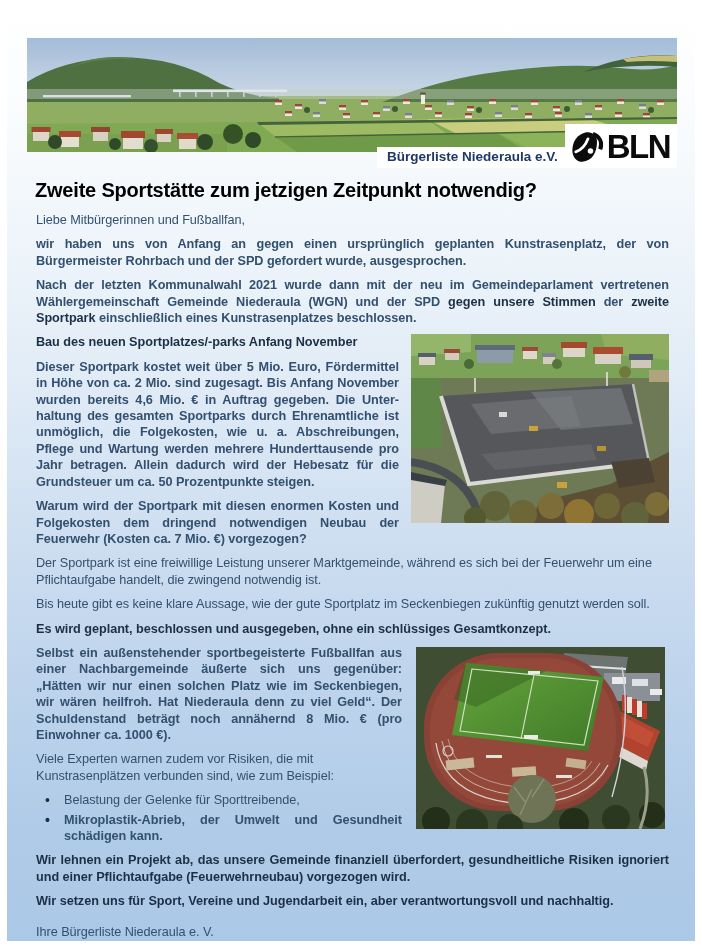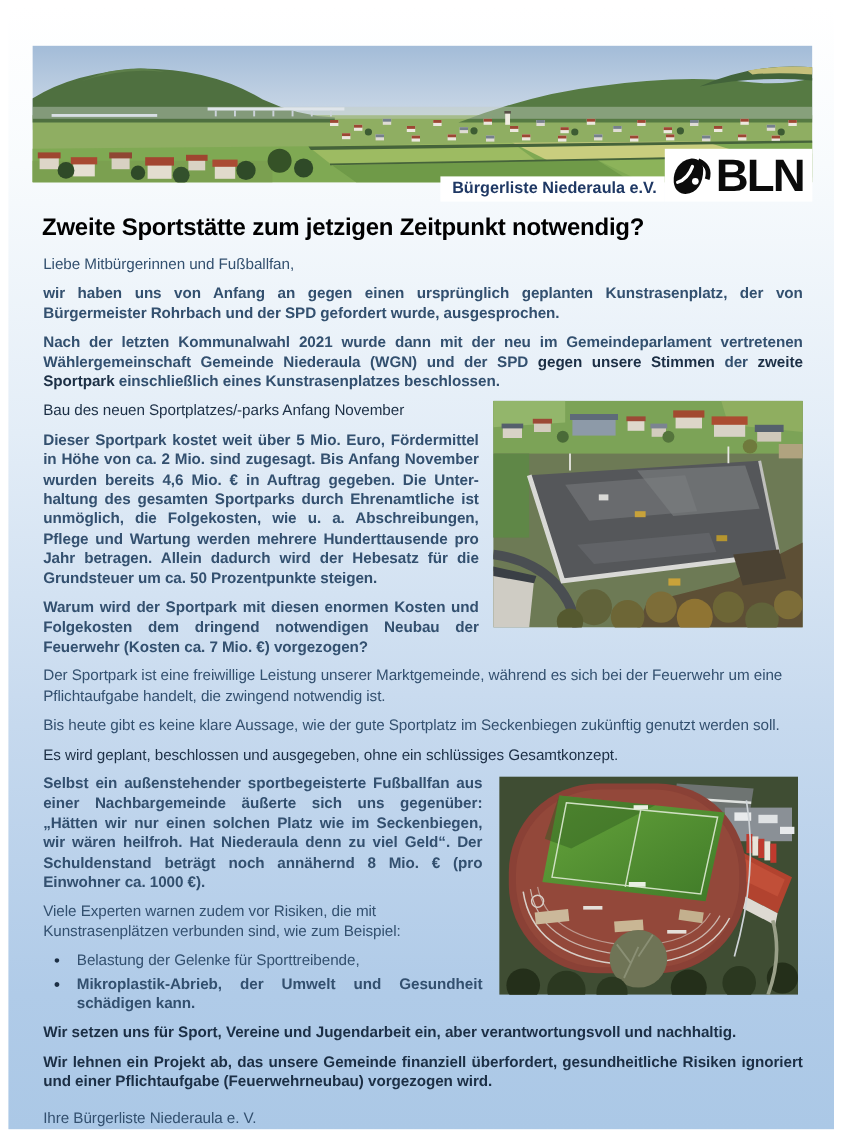--- a/index.html
+++ b/index.html
@@ -26,36 +26,36 @@
     background:#ffffff; color:var(--caption-text,#1f3864);
     font-weight:bold; font-size:13.5px; line-height:18px;
     padding:1px 7px 2px 10px; white-space:nowrap;
   }
   .logo-box {
     background:#ffffff; display:flex; align-items:center;
     padding:2px 7px 1px 5px; height:44px;
   }
   .logo-box svg { width:36px; height:36px; margin-right:1px; }
   .logo-text {
-    font-size:38px; font-weight:bold; letter-spacing:-1.5px;
+    font-size:33px; font-weight:bold; letter-spacing:-1.5px;
     color:#0b0b0b; line-height:34px;
   }
   
   h1.title {
     margin:27px 0 10px 8px;
     font-size:20px; line-height:23px; color:var(--title-text,#000000);
     letter-spacing:-0.2px;
   }
   
   .content { padding:0 8px 0 9px; color:var(--body-text,#33506f); }
   .content p, .content h2, .content li {
     font-size:12.7px; line-height:16.4px; letter-spacing:-0.05px;
   }
   .content p { margin:0 0 8px 0; }
-  .content h2 { margin:0 0 8px 0; font-weight:normal; color:var(--heading-text,#1c2f45); }
+  .content h2 { margin:0 0 8px 0; font-weight:bold; color:var(--heading-text,#1c2f45); }
   .content p.bold-par { font-weight:bold; color:var(--heading-text,#1c2f45); }
   .content b { color:var(--heading-text,#1c2f45); }
   .just { text-align:justify;font-weight:bold; }
   figure.photo { float:right; }
   figure.photo1 { width:258px; margin:0 0 16px 12px; }
   figure.photo1 svg { display:block; width:258px; height:189px; }
   figure.photo2 { width:249px; margin:2px 4px 0 14px; }
   figure.photo2 svg { display:block; width:249px; height:182px; }
   ul.risk-list { list-style:none; margin:0 0 8px 0; }
   ul.risk-list li { position:relative; padding-left:28px; margin-bottom:3px; }
@@ -333,22 +333,22 @@
       </figure>
 
       <p class="just">Selbst ein außenstehender sportbegeisterte Fußballfan aus einer Nachbargemeinde äußerte sich uns gegenüber: „Hätten wir nur einen solchen Platz wie im Seckenbiegen, wir wären heilfroh. Hat Niederaula denn zu viel Geld“. Der Schuldenstand beträgt noch annähernd 8 Mio. € (pro Einwohner ca. 1000 €).</p>
       <p>Viele Experten warnen zudem vor Risiken, die mit Kunstrasenplätzen verbunden sind, wie zum Beispiel:</p>
 
       <ul class="risk-list">
         <li>Belastung der Gelenke für Sporttreibende,</li>
         <li class="just">Mikroplastik-Abrieb, der Umwelt und Gesundheit schädigen kann.</li>
       </ul>
 
+      <p class="bold-par just">Wir lehnen ein Projekt ab, das unsere Gemeinde finanziell überfordert, gesundheitliche Risiken ignoriert und einer Pflichtaufgabe (Feuerwehrneubau) vorgezogen wird.</p>
       <p class="bold-par">Wir setzen uns für Sport, Vereine und Jugendarbeit ein, aber verantwortungsvoll und nachhaltig.</p>
-      <p class="bold-par just">Wir lehnen ein Projekt ab, das unsere Gemeinde finanziell überfordert, gesundheitliche Risiken ignoriert und einer Pflichtaufgabe (Feuerwehrneubau) vorgezogen wird.</p>
 
       <div class="footer">
         <p>Ihre Bürgerliste Niederaula e. V.</p>
 
       </div>
     </div>
 
   </div>
 </div>
 

